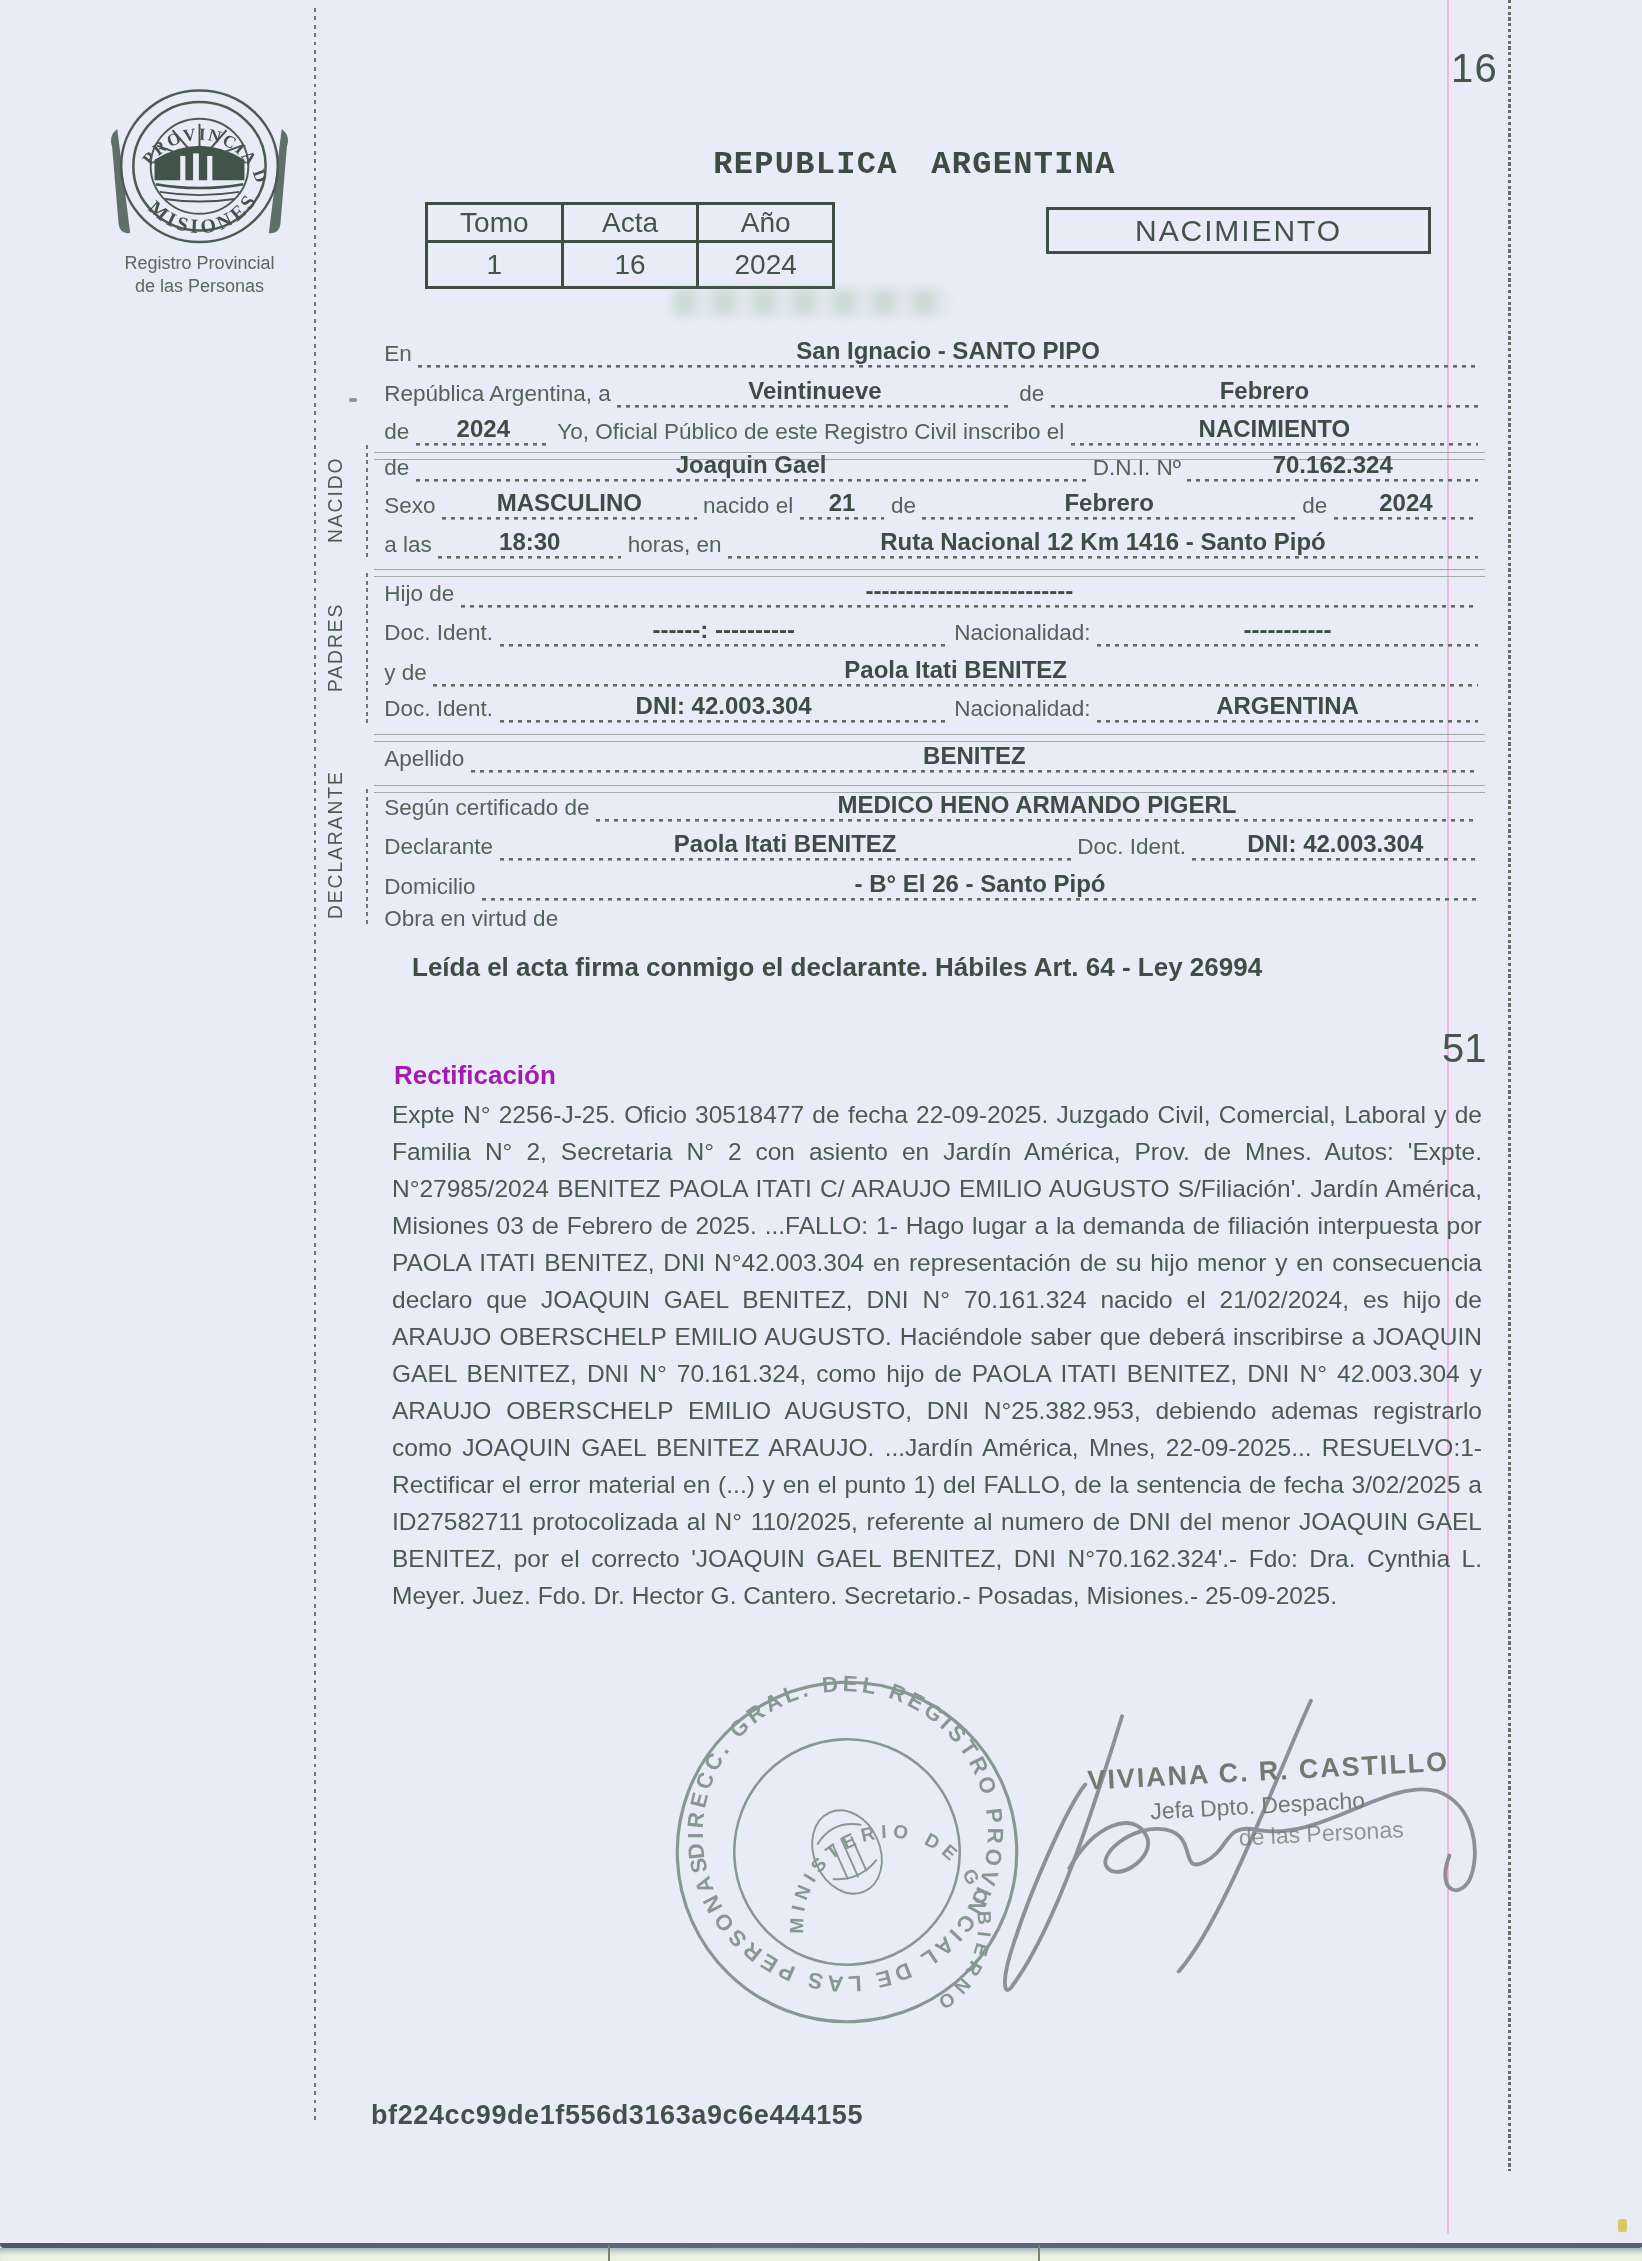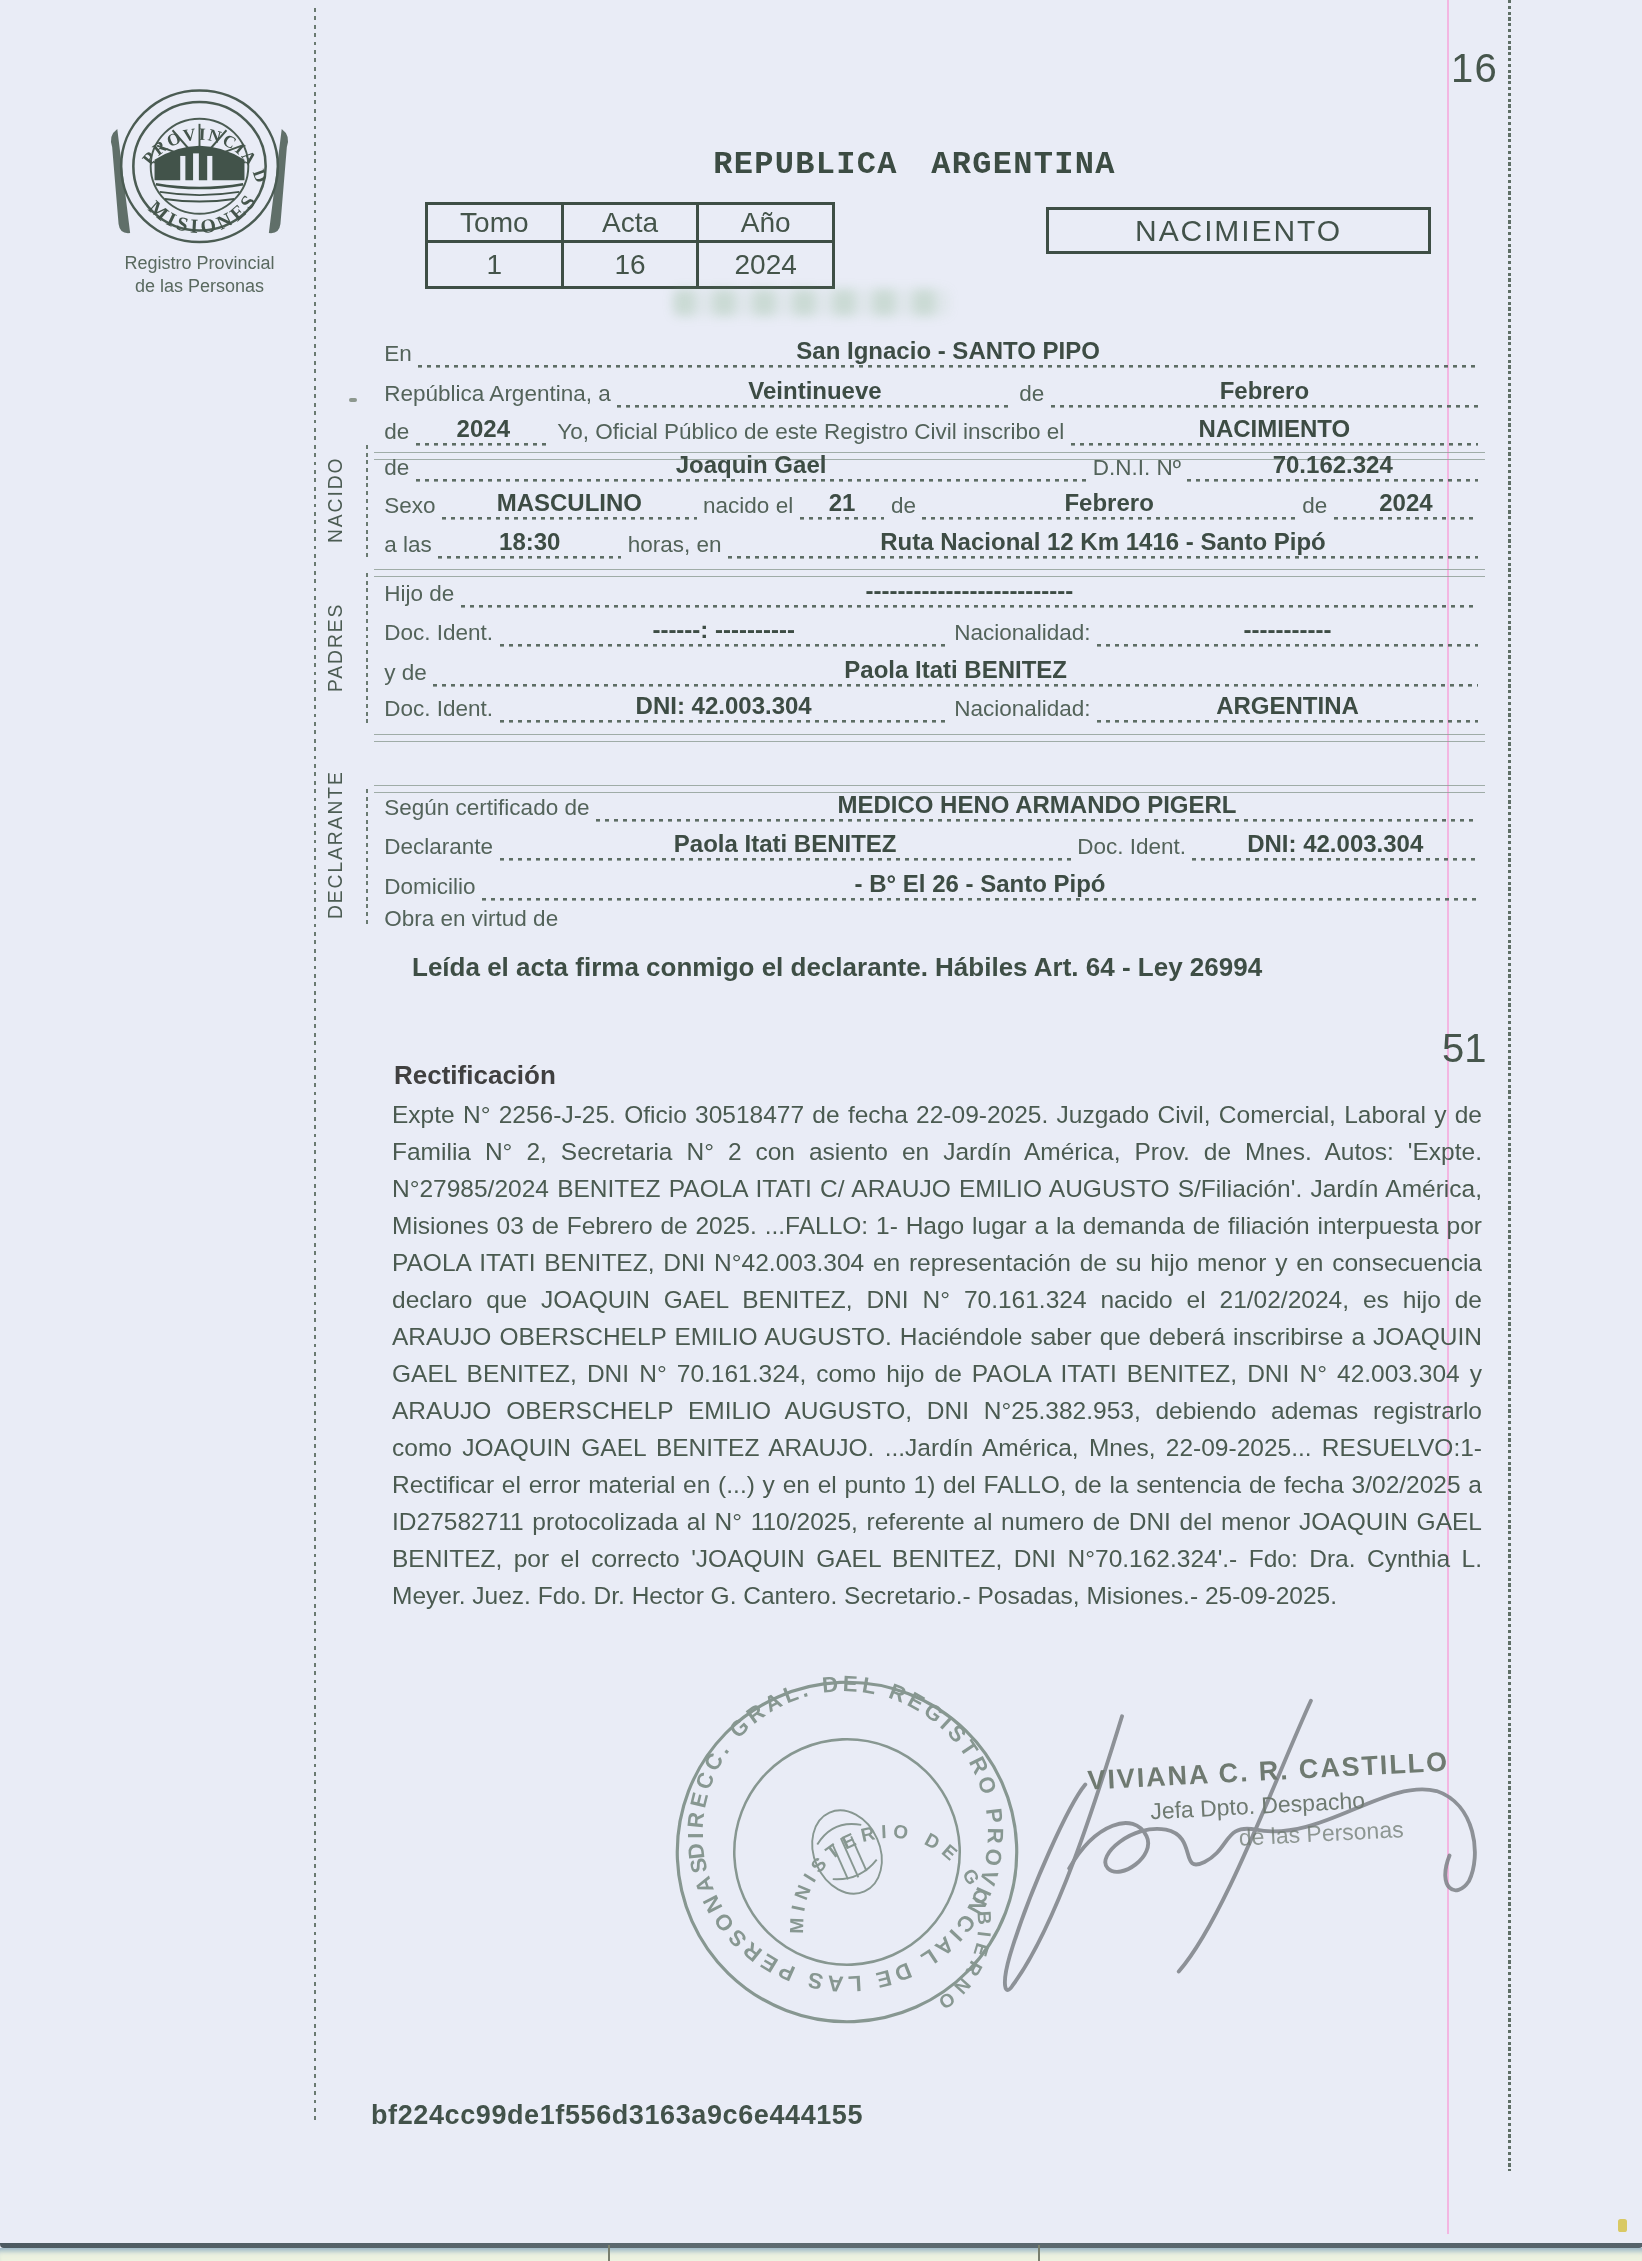--- a/index.html
+++ b/index.html
@@ -88,21 +88,21 @@
     position:absolute;left:366px;width:1.9px;
     background:repeating-linear-gradient(to bottom,#6a7a71 0 3.9px,transparent 3.9px 7.7px);
   }
 
   .leida{
     position:absolute;left:412px;top:952px;width:1031px;
     font-size:26px;font-weight:bold;color:#3e4e45;
   }
 
   
-  .rect-head{position:absolute;left:394px;top:1060px;font-size:26px;font-weight:bold;color:#404040;}
+  .rect-head{position:absolute;left:394px;top:1060px;font-size:26px;font-weight:bold;color:#a21caf;}
   .rect-body{
     position:absolute;left:392px;top:1096px;width:1090px;
     font-size:24.5px;line-height:37px;color:#4a5a50;
     text-align:justify;text-align-last:left;
   }
 
   
   .stamp{position:absolute;left:657px;top:1662px;width:380px;height:380px;transform:rotate(-24deg);opacity:.8;}
   .sig-svg{position:absolute;left:966px;top:1675px;width:548px;height:361px;}
   .sig-stamp{
@@ -309,20 +309,26 @@
         <b class="val">DNI: 42.003.304</b>
       </span>
     <span class="lb">Nacionalidad:</span>
     <span class="seg" style="flex:3.4">
         <b class="val">ARGENTINA</b>
       </span>
   </div>
 
   <div class="sep" style="top:734px"></div>
 
+  <div class="row" style="top:737px">
+    <span class="lb">Apellido</span>
+    <span class="seg">
+        <b class="val">BENITEZ</b>
+      </span>
+  </div>
 
   <div class="sep" style="top:785px"></div>
 
   <div class="row" style="top:786px">
     <span class="lb">Según certificado de</span>
     <span class="seg">
         <b class="val">MEDICO HENO ARMANDO PIGERL</b>
       </span>
   </div>
 

